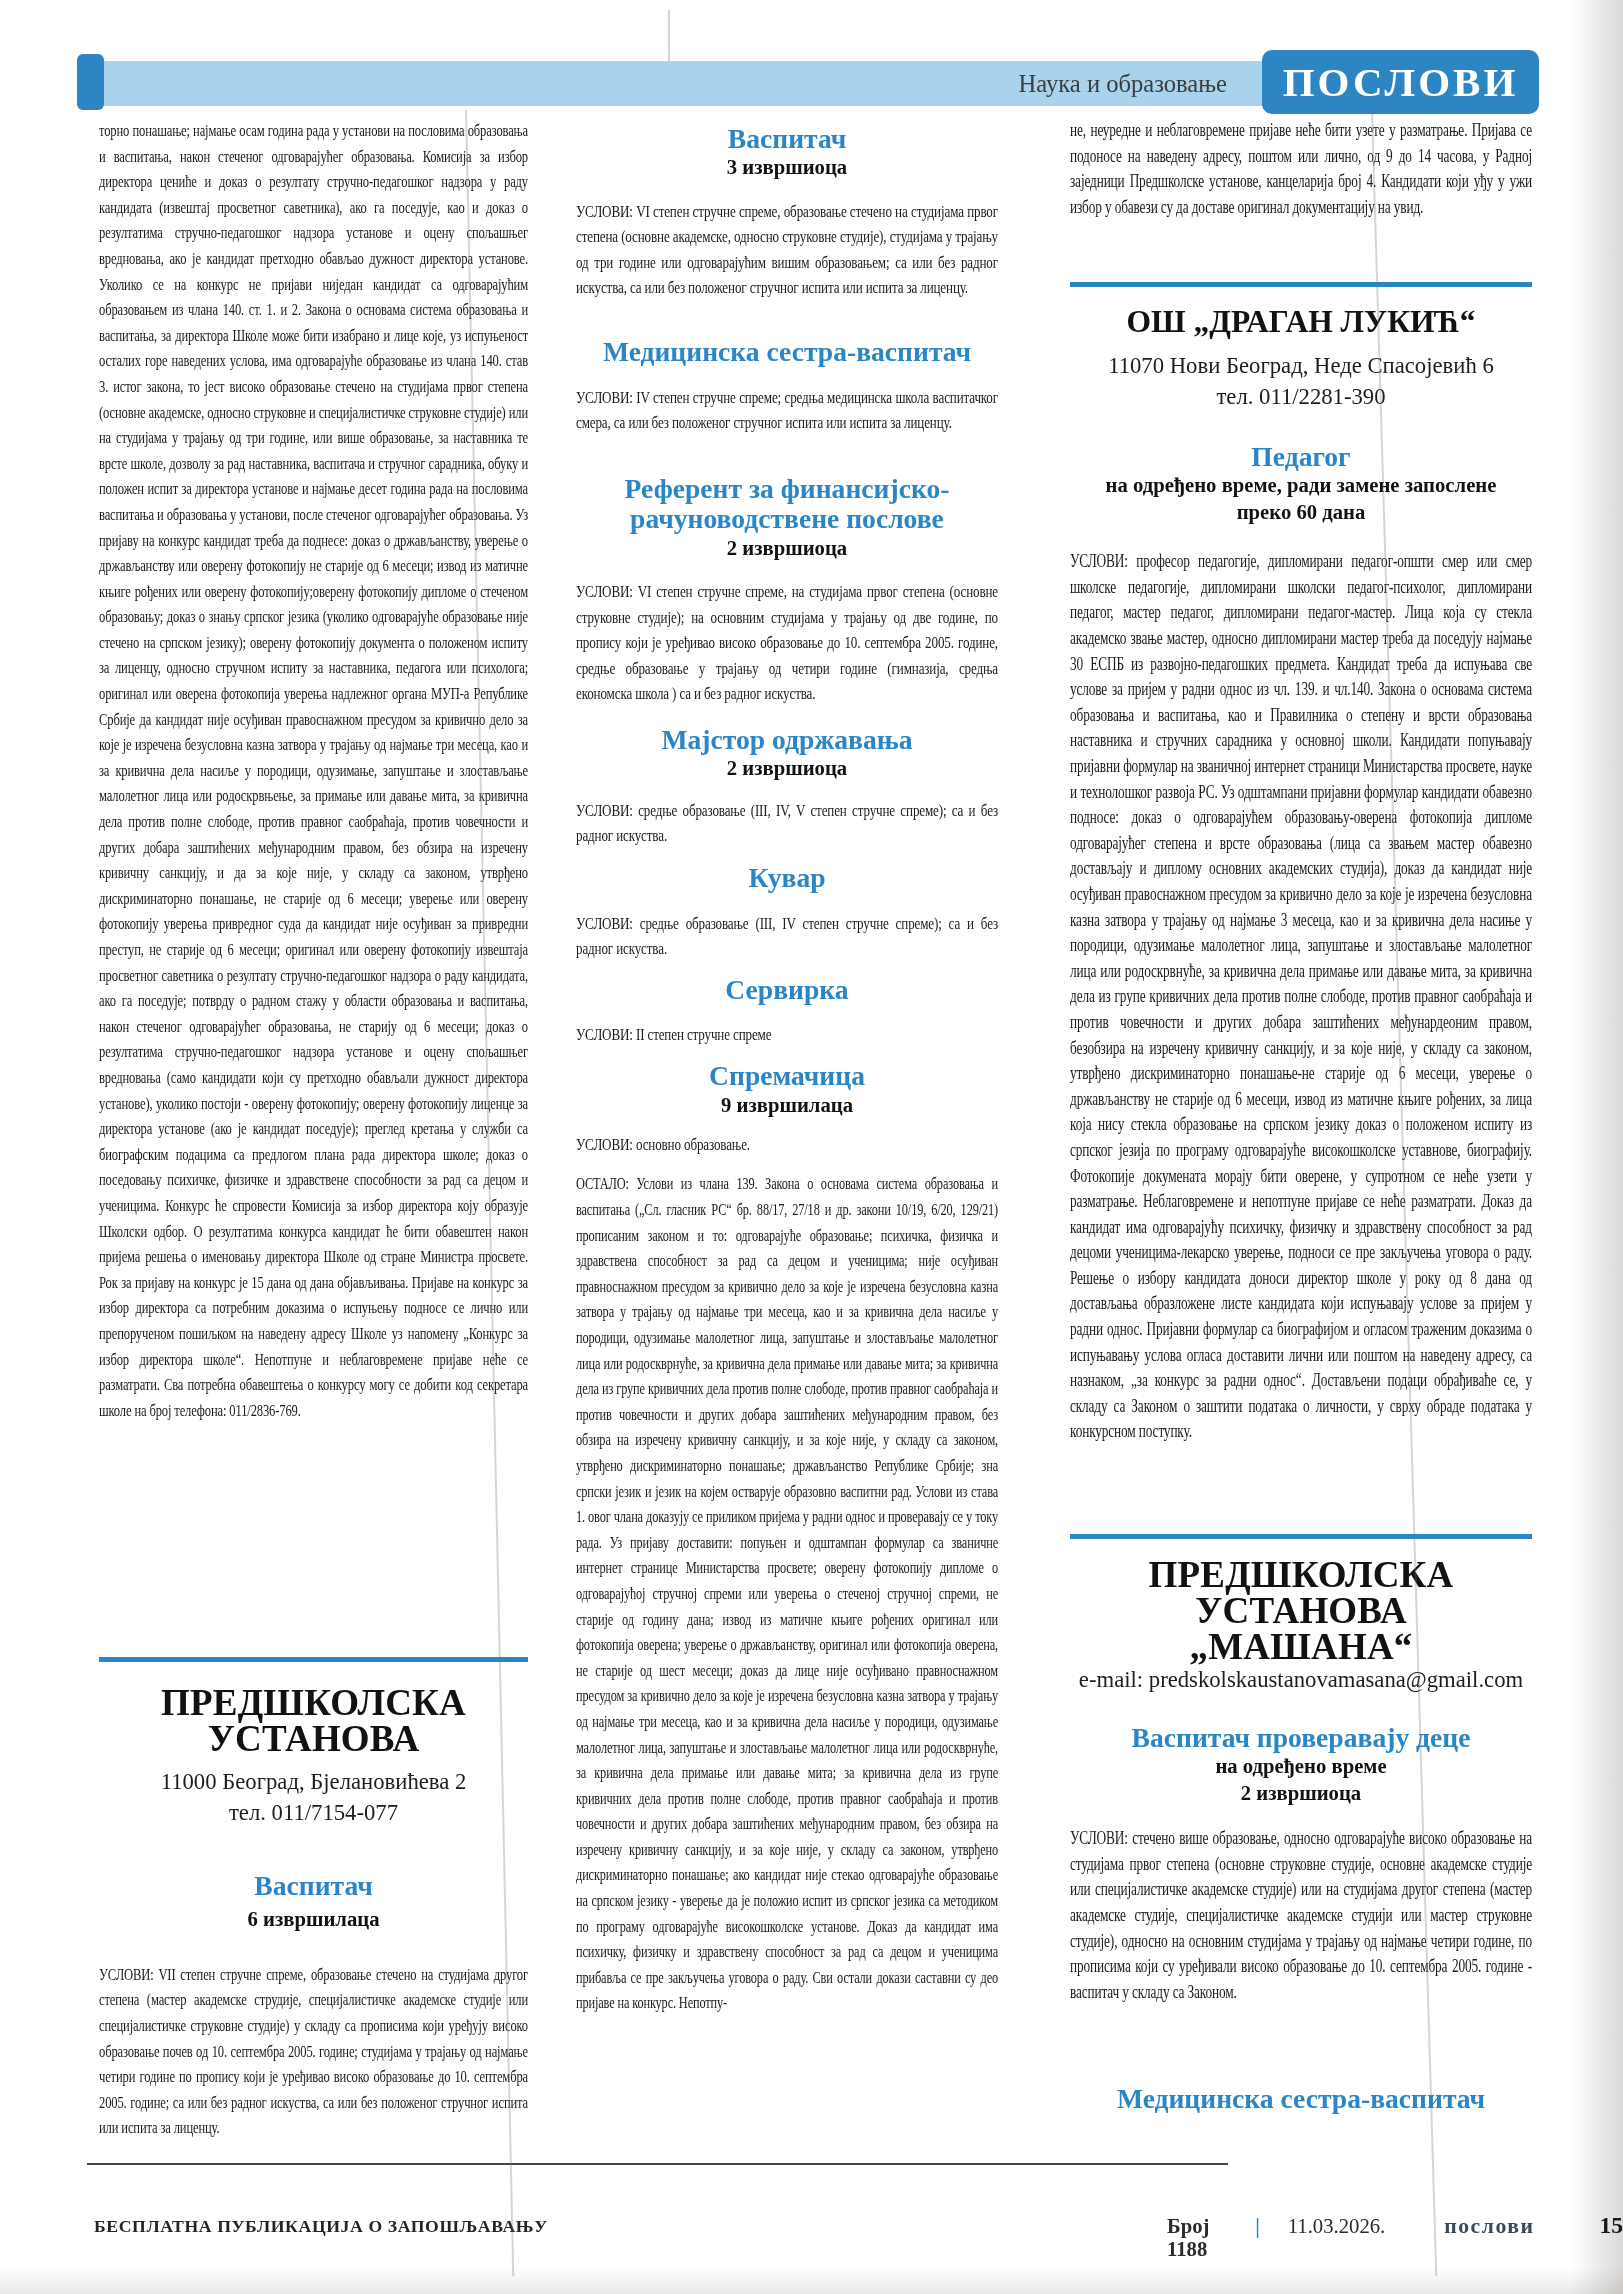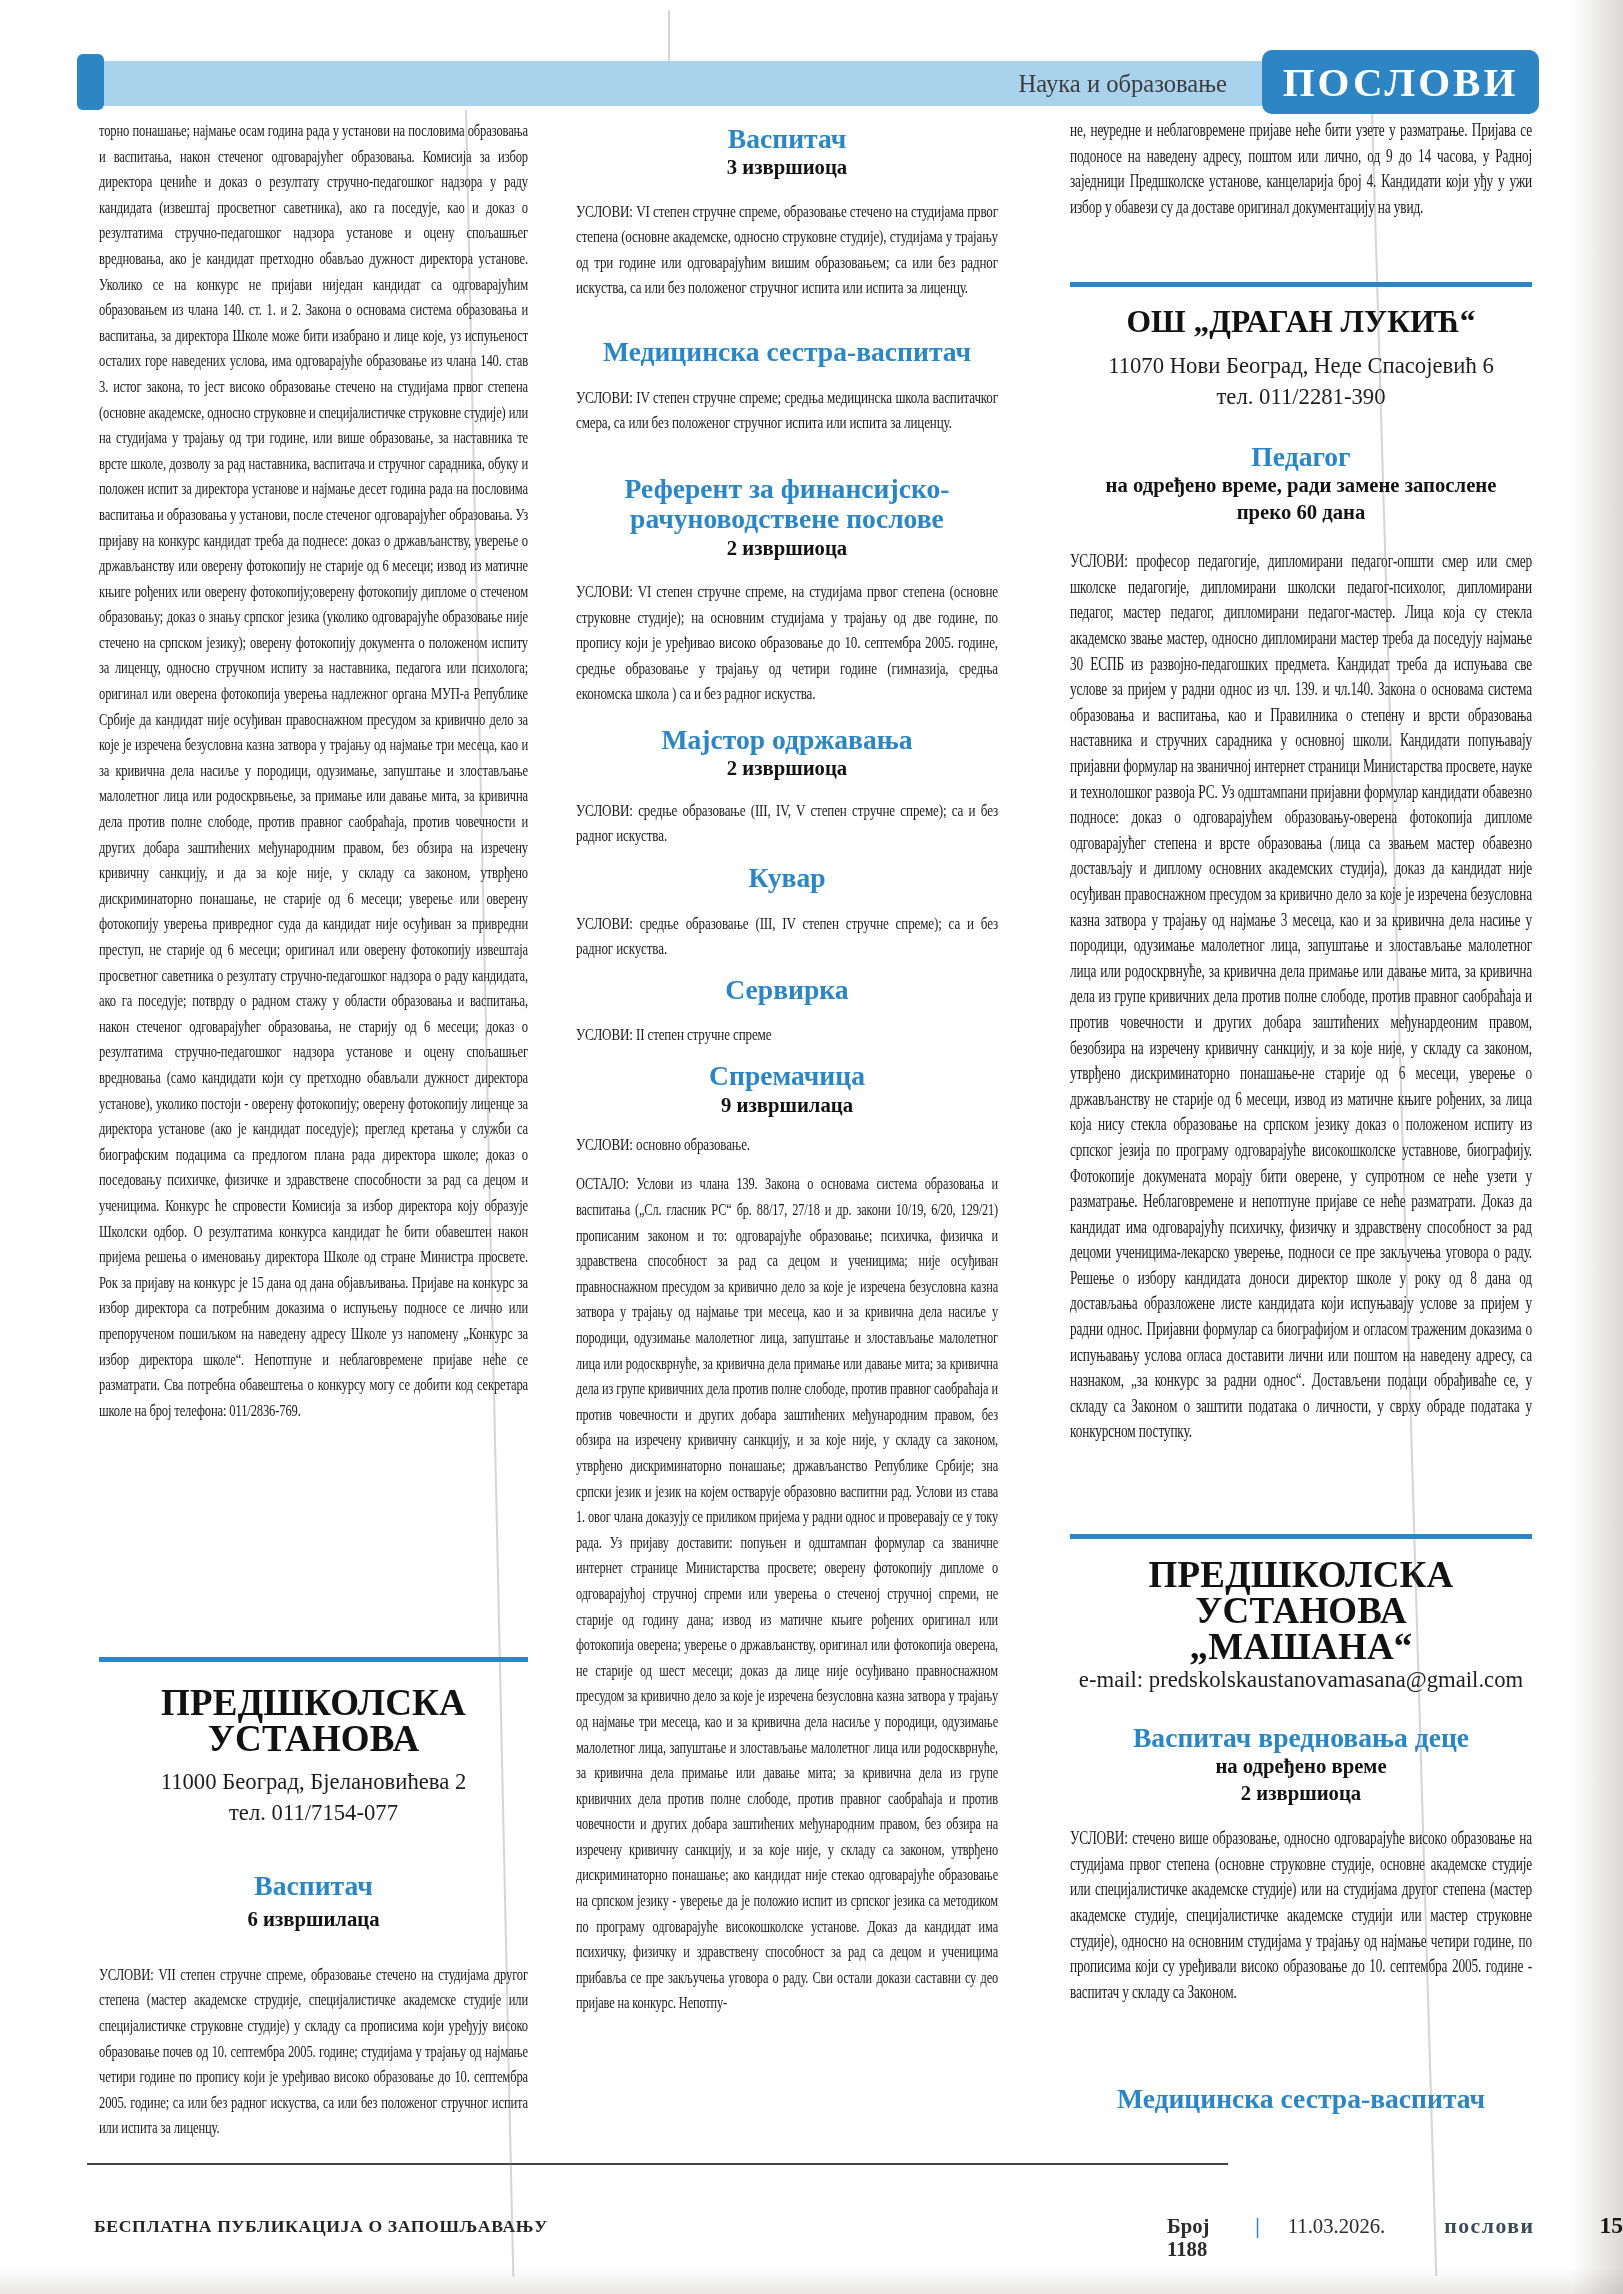--- a/index.html
+++ b/index.html
@@ -107,21 +107,21 @@
     <div class="addr" style="margin-top:11.8px;">11070 Нови Београд, Неде Спасојевић 6</div>
     <div class="addr">тел. 011/2281-390</div>
     <div class="h-blue" style="margin-top:29.6px;">Педагог</div>
     <div class="h-sub">на одређено време, ради замене запослене</div>
     <div class="h-sub">преко 60 дана</div>
     <div class="body-text" style="margin-top:23.6px;height:975px;">УСЛОВИ: професор педагогије, дипломирани педагог-општи смер или смер школске педагогије, дипломирани школски педагог-психолог, дипломирани педагог, мастер педагог, дипломирани педагог-мастер. Лица која су стекла академско звање мастер, односно дипломирани мастер треба да поседују најмање 30 ЕСПБ из развојно-педагошких предмета. Кандидат треба да испуњава све услове за пријем у радни однос из чл. 139. и чл.140. Закона о основама система образовања и васпитања, као и Правилника о степену и врсти образовања наставника и стручних сарадника у основној школи. Кандидати попуњавају пријавни формулар на званичној интернет страници Министарства просвете, науке и технолошког развоја РС. Уз одштампани пријавни формулар кандидати обавезно подносе: доказ о одговарајућем образовању-оверена фотокопија дипломе одговарајућег степена и врсте образовања (лица са звањем мастер обавезно достављају и диплому основних академских студија), доказ да кандидат није осуђиван правоснажном пресудом за кривично дело за које је изречена безусловна казна затвора у трајању од најмање 3 месеца, као и за кривична дела насиње у породици, одузимање малолетног лица, запуштање и злостављање малолетног лица или родоскрвнуће, за кривична дела примање или давање мита, за кривична дела из групе кривичних дела против полне слободе, против правног саобраћаја и против човечности и других добара заштићених међунардеоним правом, безобзира на изречену кривичну санкцију, и за које није, у складу са законом, утврђено дискриминаторно понашање-не старије од 6 месеци, уверење о држављанству не старије од 6 месеци, извод из матичне књиге рођених, за лица која нису стекла образовање на српском језику доказ о положеном испиту из српског језија по програму одговарајуће високошколске уставнове, биографију. Фотокопије докумената морају бити оверене, у супротном се неће узети у разматрање. Неблаговремене и непотпуне пријаве се неће разматрати. Доказ да кандидат има одговарајућу психичку, физичку и здравствену способност за рад децоми ученицима-лекарско уверење, подноси се пре закључења уговора о раду. Решење о избору кандидата доноси директор школе у року од 8 дана од достављања образложене листе кандидата који испуњавају услове за пријем у радни однос. Пријавни формулар са биографијом и огласом траженим доказима о испуњавању услова огласа доставити лични или поштом на наведену адресу, са назнаком, „за конкурс за радни однос“. Достављени подаци обрађиваће се, у складу са Законом о заштити података о личности, у сврху обраде података у конкурсном поступку.</div>
     <div class="divider" style="margin-top:9.9px;"></div>
     <div class="h-emp" style="margin-top:17.7px;">ПРЕДШКОЛСКА УСТАНОВА</div>
     <div class="h-emp">„МАШАНА“</div>
     <div class="addr">e-mail: predskolskaustanovamasana@gmail.com</div>
-    <div class="h-blue" style="margin-top:27.6px;">Васпитач вредновања деце</div>
+    <div class="h-blue" style="margin-top:27.6px;">Васпитач проверавају деце</div>
     <div class="h-sub">на одређено време</div>
     <div class="h-sub">2 извршиоца</div>
     <div class="body-text" style="margin-top:19.7px;height:246px;">УСЛОВИ: стечено више образовање, односно одговарајуће високо образовање на студијама првог степена (основне струковне студије, основне академске студије или специјалистичке академске студије) или на студијама другог степена (мастер академске студије, специјалистичке академске студији или мастер струковне студије), односно на основним студијама у трајању од најмање четири године, по прописима који су уређивали високо образовање до 10. септембра 2005. године - васпитач у складу са Законом.</div>
     <div class="h-blue" style="margin-top:11.8px;">Медицинска сестра-васпитач</div>
 
   </div>
 
   <div class="f-line"></div>
   <div class="f-left">БЕСПЛАТНА ПУБЛИКАЦИЈА О ЗАПОШЉАВАЊУ</div>
   <div class="f-right">

